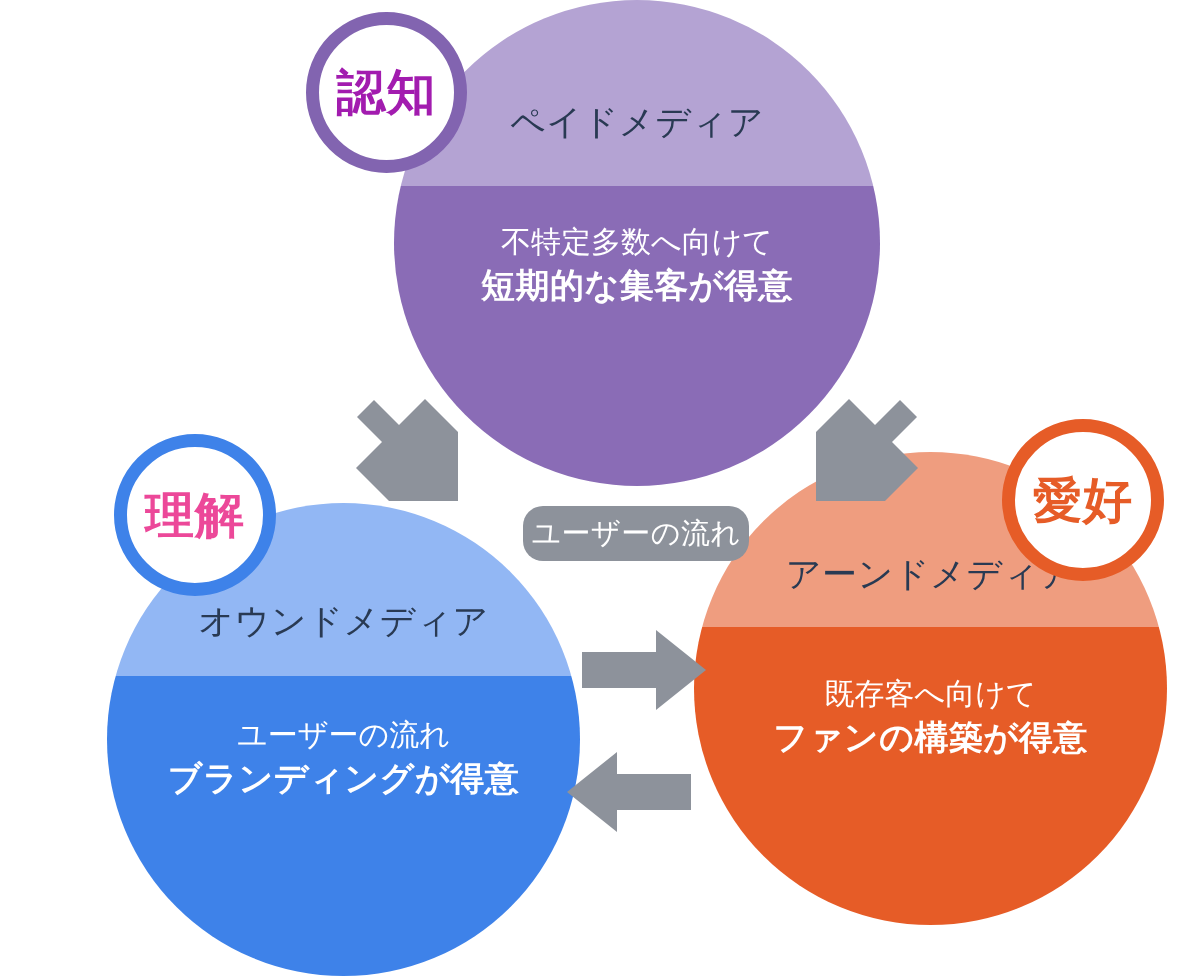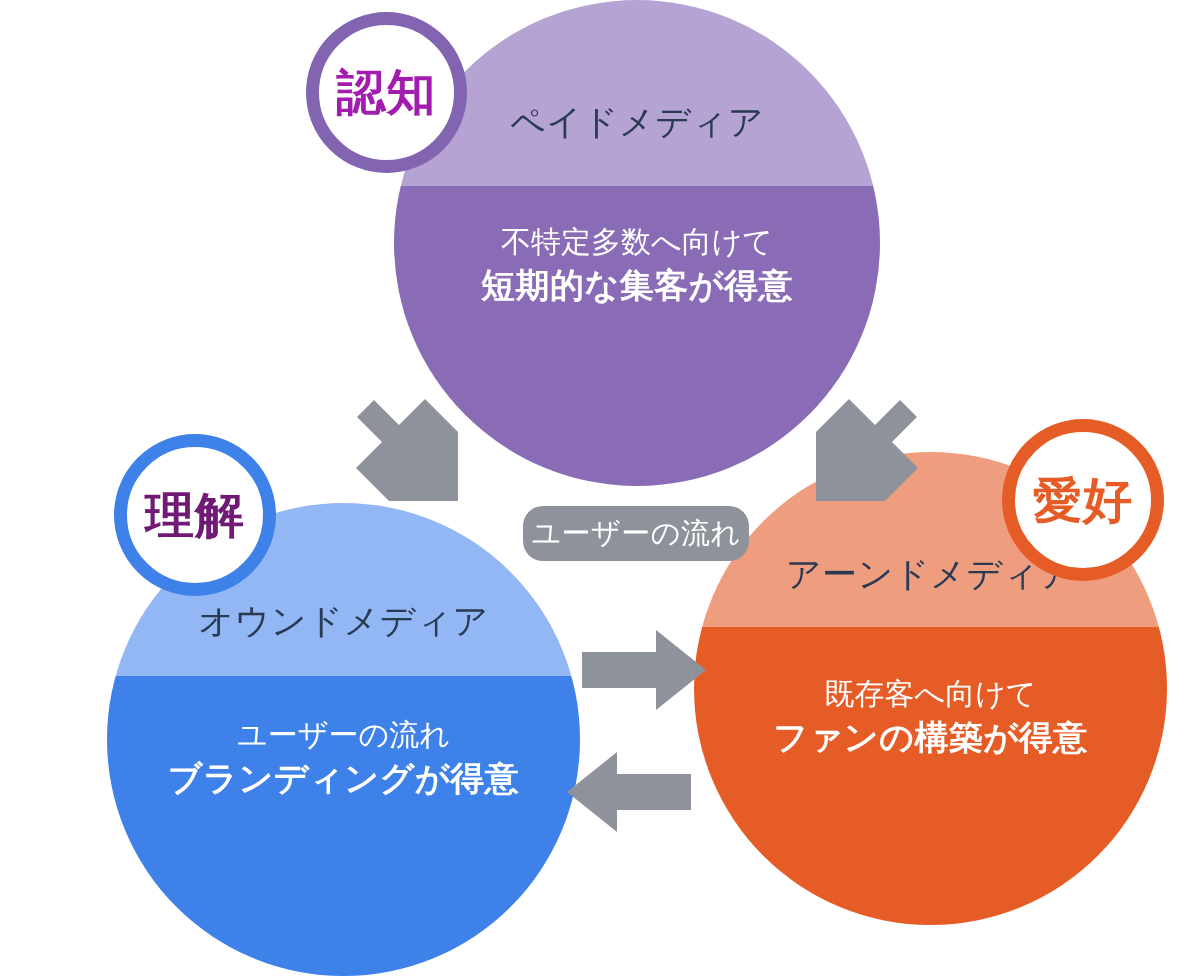--- a/index.html
+++ b/index.html
@@ -63,21 +63,21 @@
     display:flex;align-items:center;justify-content:center;
     font-size:49px;font-weight:700;letter-spacing:1px;
     line-height:1;
   }
   #badge-awareness{
     left:272px;top:12px;width:161px;height:161px;
     border:13px solid #8264b0;color:#a21caf;
   }
   #badge-understanding{
     left:80px;top:434px;width:162px;height:162px;
-    border:13px solid #3e82e9;color:#701a75;
+    border:13px solid #3e82e9;color:#ec4899;
   }
   #badge-affinity{
     left:968px;top:419px;width:162px;height:162px;
     border:13px solid #e65c27;color:#e65c27;
   }
 
   
   #flow-label{
     position:absolute;left:489px;top:506px;
     width:226px;height:55px;border-radius:20px;

